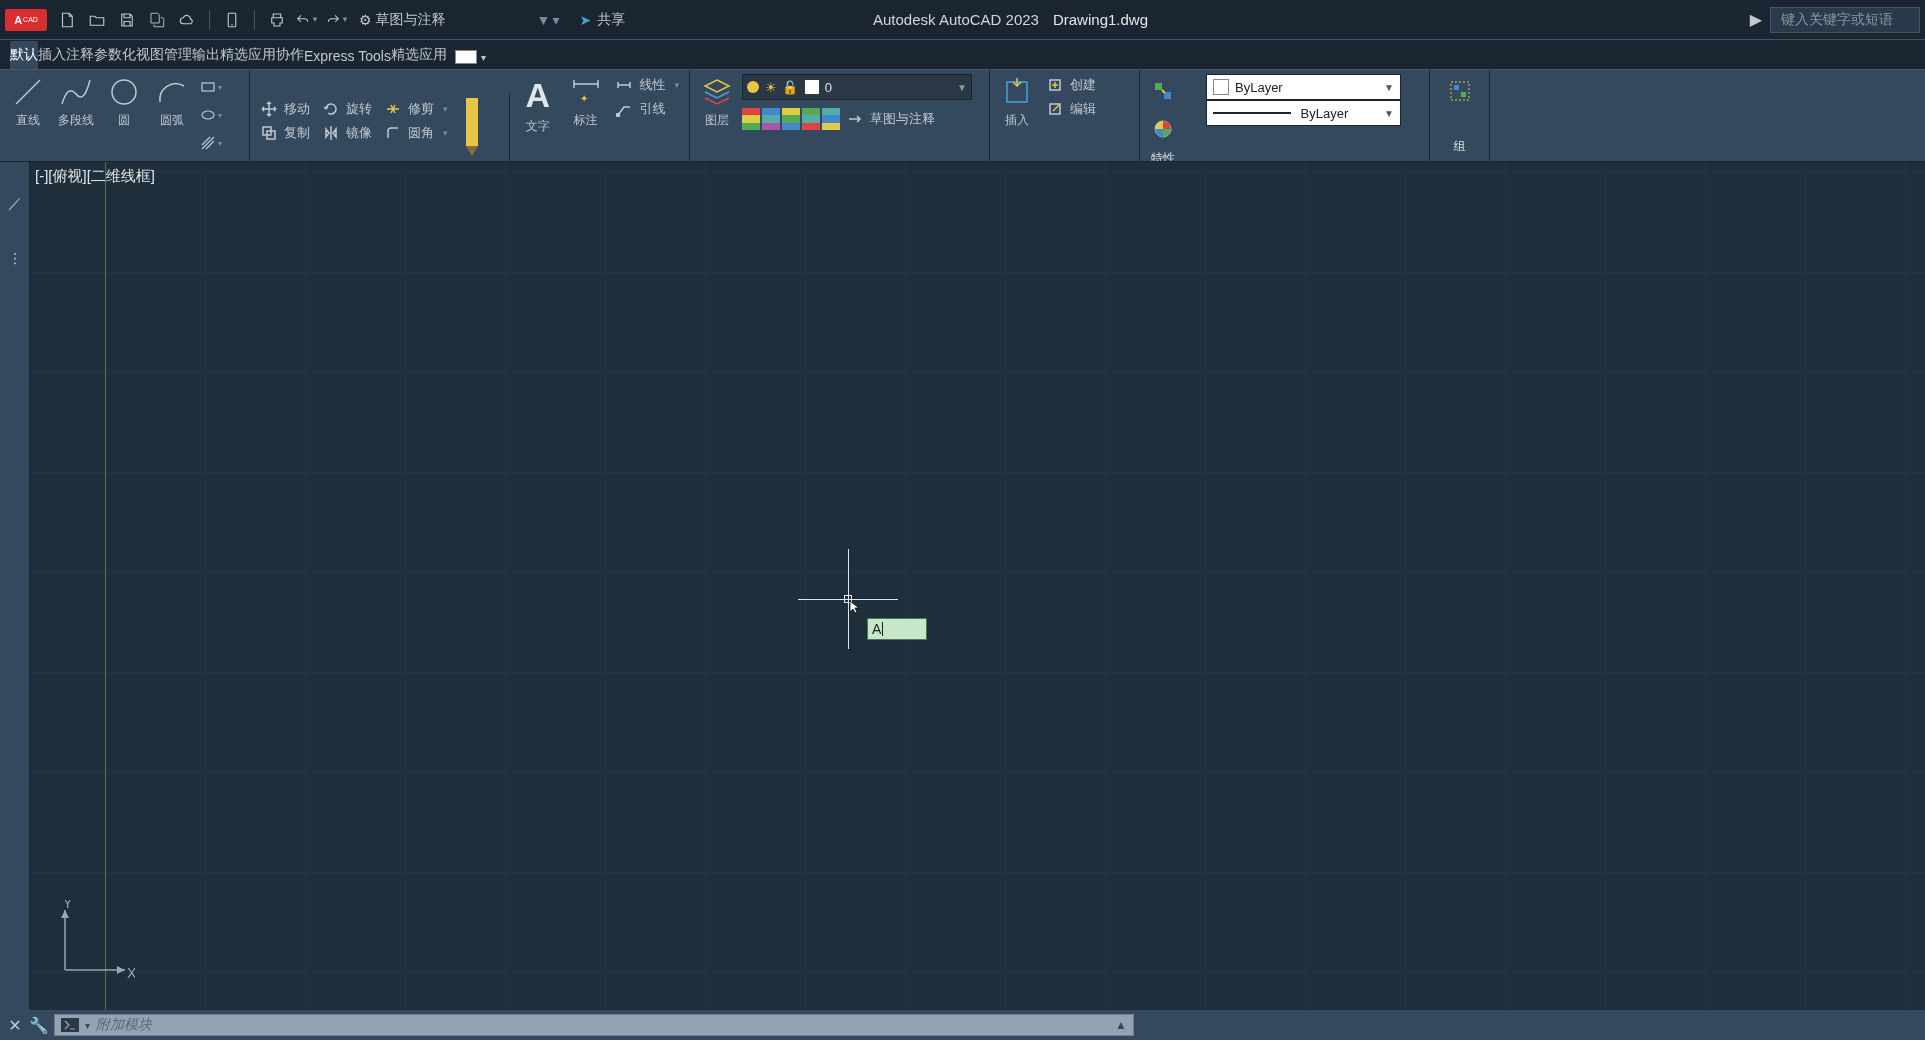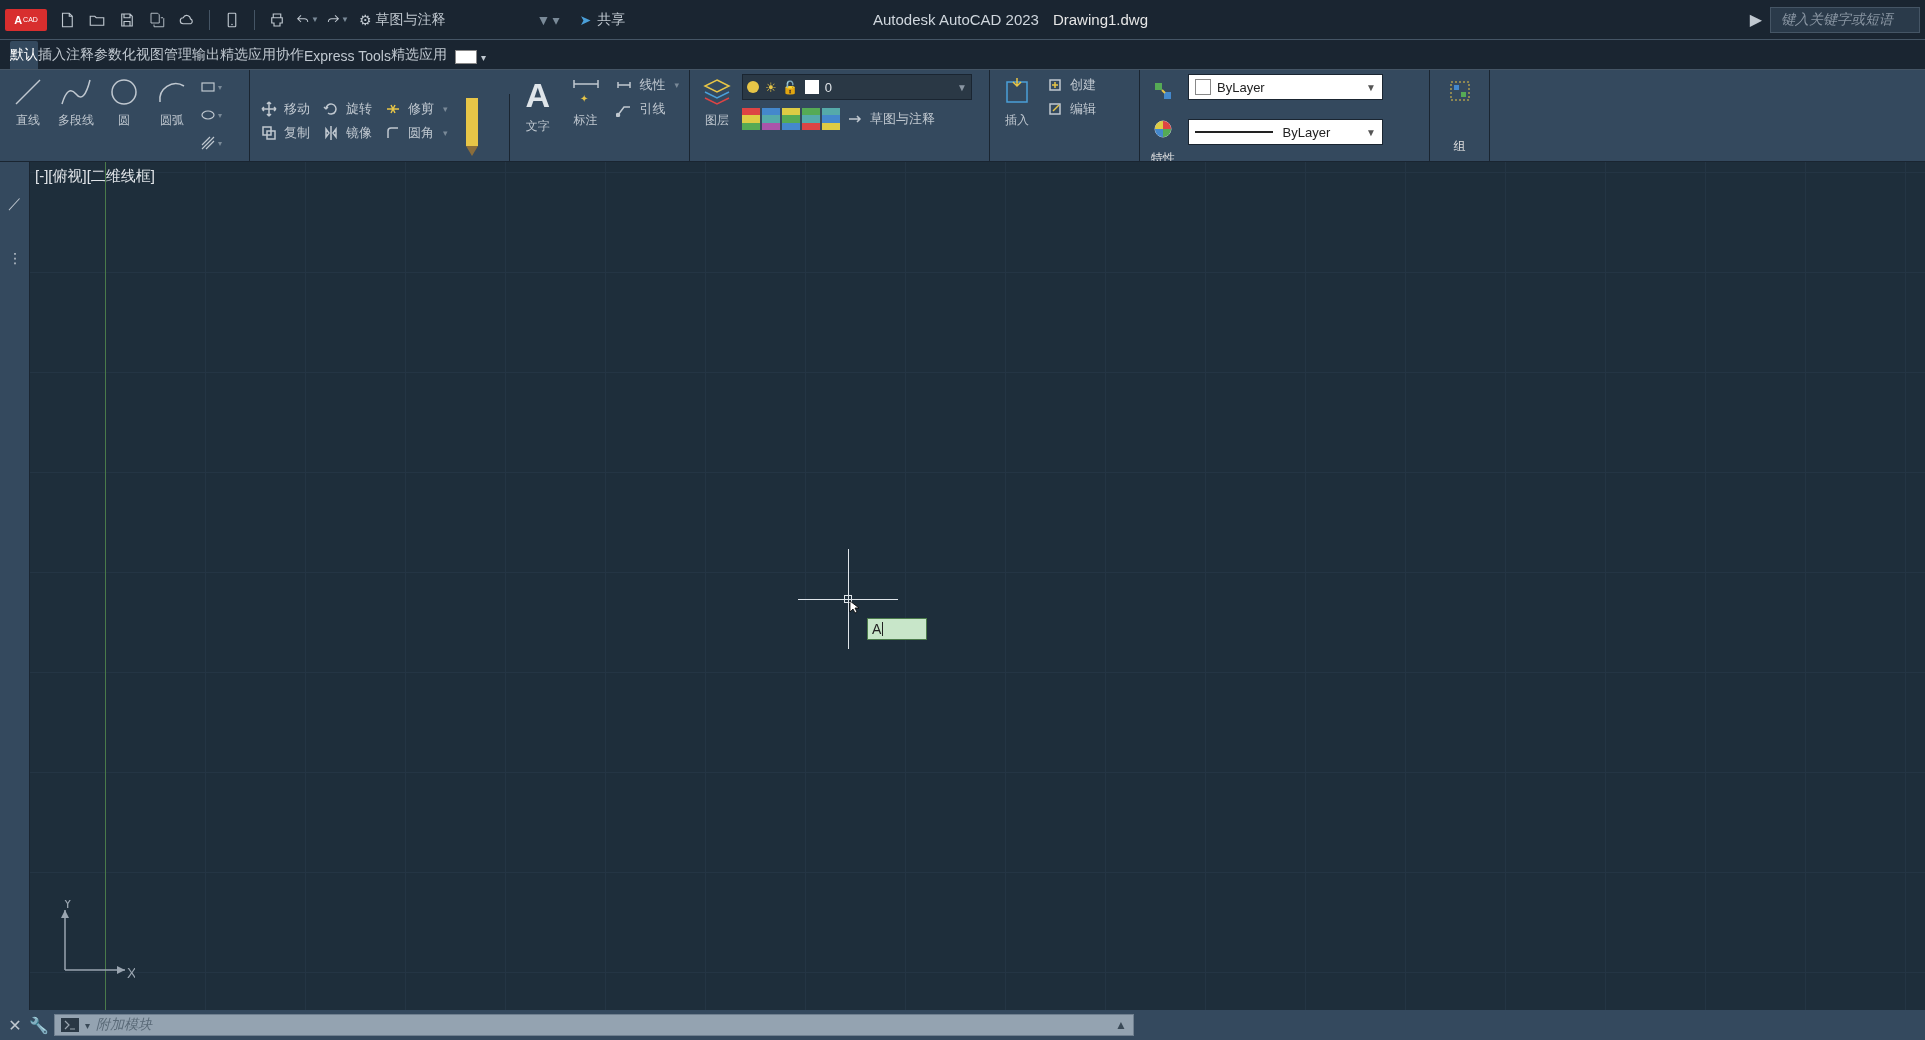--- a/index.html
+++ b/index.html
@@ -16,21 +16,21 @@
 .workspace-selector .gear { margin-right:4px;}
 .workspace-selector .dd { margin-left: 6px; color:#7a8a98;}
 .workspace-selector .long { display:inline-block; width:155px;}
 .share-btn { display:flex; align-items:center; color:#c0c8d0; font-size:14px; margin-left:20px; cursor:pointer;}
 .share-btn .plane { margin-right:6px; color:#4a9fd8;}
 .title-center { position:absolute; left:50%; transform:translateX(-50%); display:flex; align-items:center; font-size:15px; white-space:nowrap;margin-left:48px;}
 .title-center .app { color:#cfd6dd; margin-right:14px;}
 .title-center .doc { color:#e6e6e6; }
 .title-right { margin-left:auto; display:flex; align-items:center; gap:8px; color:#8a96a3;}
 .title-right .arrow { cursor:pointer; color:#c0c8d0;}
-.search-box { height:24px; background:#2a3a4a; color:#8a96a3; font-style:italic; font-size:14px; padding:12px 10px; display:flex; align-items:center; width:150px; border:1px solid #455565;}
+.search-box { height:24px; background:#2a3a4a; color:#8a96a3; font-size:14px; padding:12px 10px; display:flex; align-items:center; width:150px; border:1px solid #455565;}
 
 
 .tabbar { height: 30px; background:#1a2531; display:flex; align-items:flex-end; padding-left:10px; font-size:14px; border-bottom:1px solid #455565;}
 .tab { padding:5px 0; color:#c0c8d0; cursor:pointer; border-radius:2px 2px 0 0;}
 .tab.active { background:#34495e; color:#fff;}
 .tab.addon { display:flex; align-items:center; gap:4px; padding:5px 8px;}
 .tab.addon .sq { width:22px; height:14px; background:#fff; border:1px solid #888; display:inline-block;}
 .tab.addon .dd { font-size:10px;}
 
 
@@ -499,40 +499,40 @@
               </svg>
             </span>
             <span>编辑</span>
           </div>
       </div>
     </div>
   </div>
 
   <div class="panel" style="width:290px;">
     <div class="panel-content">
-      <div style="display:flex; flex-direction:column; align-items:center; gap:4px; margin-right:4px;">
+      <div style="display:flex; flex-direction:column; align-items:center; gap:4px; margin-right:22px;">
         <div class="ribtinybtn">
             <svg viewBox="0 0 22 22">
               <rect x="3" y="3" width="7" height="7" fill="#5a5" stroke="none"></rect>
               <rect x="12" y="12" width="7" height="7" fill="#48c" stroke="none"></rect>
               <path d="M10 10l3 3" stroke="#e7c547" stroke-width="2"></path>
             </svg>
           </div>
         <div class="ribtinybtn">
             <svg viewBox="0 0 22 22">
               <circle cx="11" cy="11" r="8" fill="none" stroke="#c0c8d0"></circle>
               <path d="M11 3a8 8 0 018 8h-8z" fill="#d44"></path>
               <path d="M19 11a8 8 0 01-8 8v-8z" fill="#5a5"></path>
               <path d="M11 19a8 8 0 01-8-8h8z" fill="#48c"></path>
               <path d="M3 11a8 8 0 018-8v8z" fill="#dc4"></path>
             </svg>
           </div>
         <div class="lbl" style="font-size:12px;">特性</div>
       </div>
-      <div style="display:flex; flex-direction:column; gap:19px;">
+      <div style="display:flex; flex-direction:column; gap:0;">
         <div class="prop-dd">
           <span class="sw" style="background:#fff;border:1px solid #888;"></span>
           <span class="txt">ByLayer</span>
           <span class="arrow">▼</span>
         </div>
         <div class="prop-dd line">
           <span class="lineimg"></span>
           <span style="margin:0 6px 0 10px;" class="txt">ByLayer</span>
           <span class="arrow">▼</span>
         </div>

